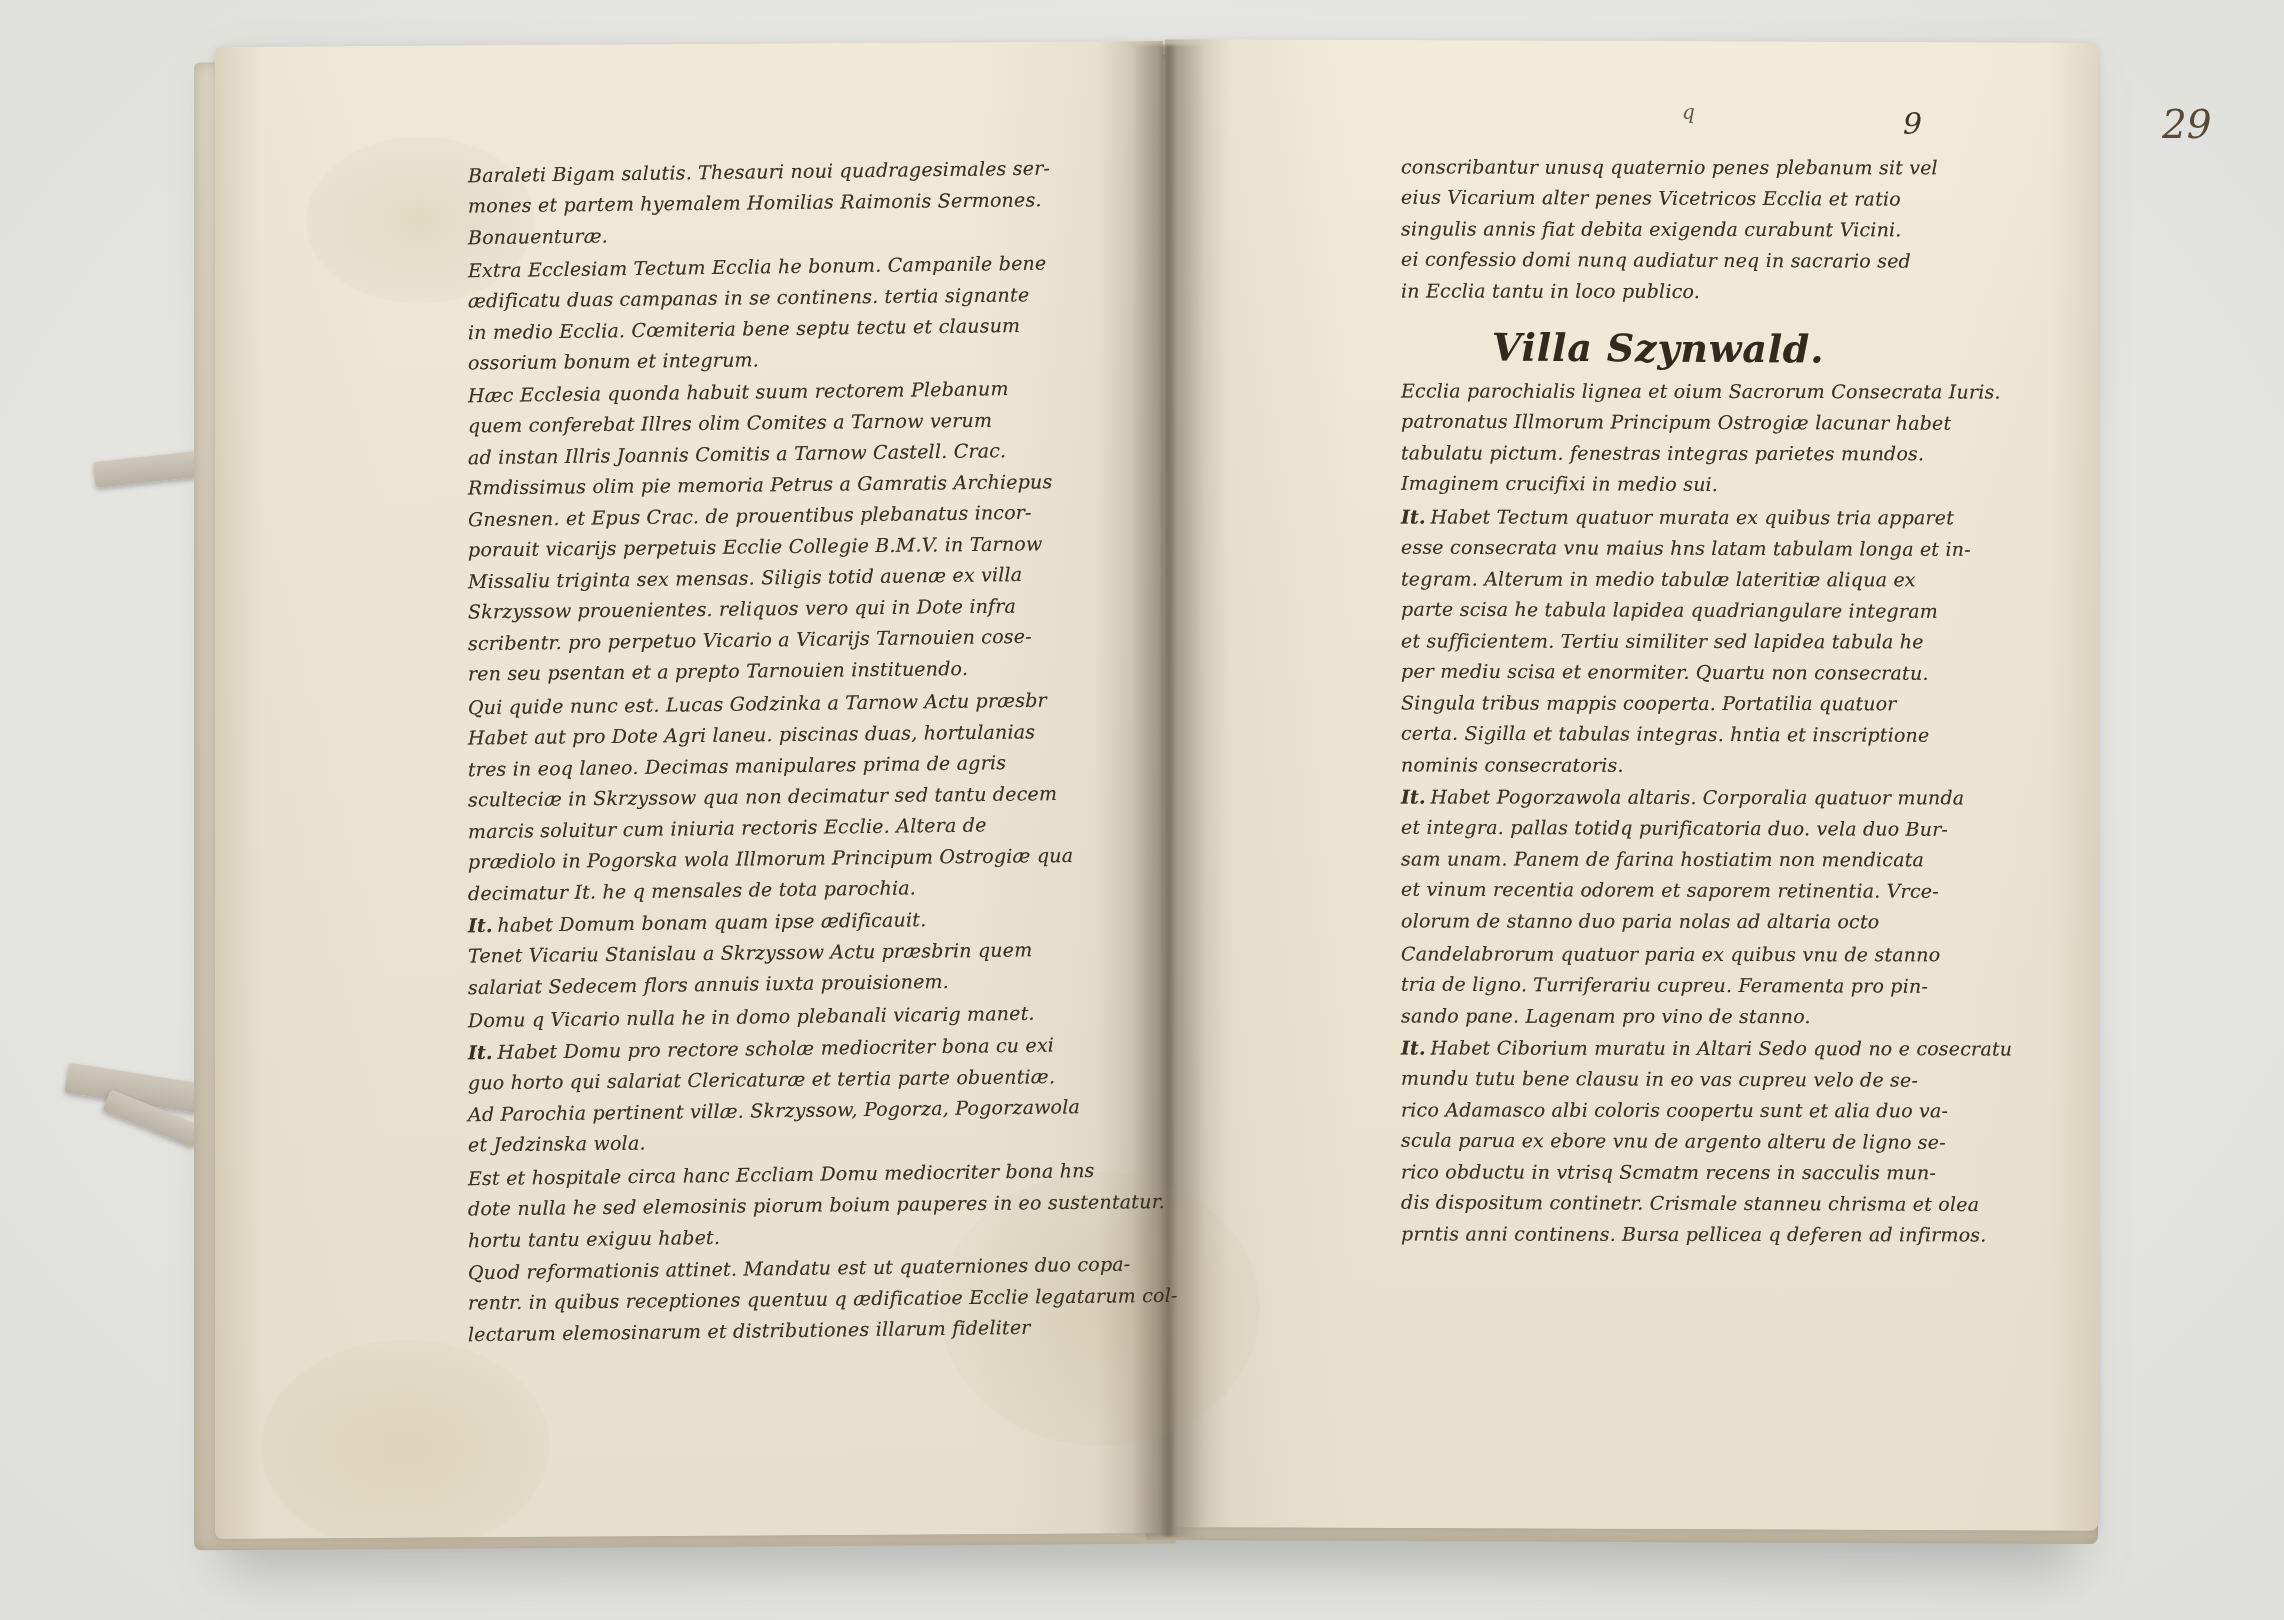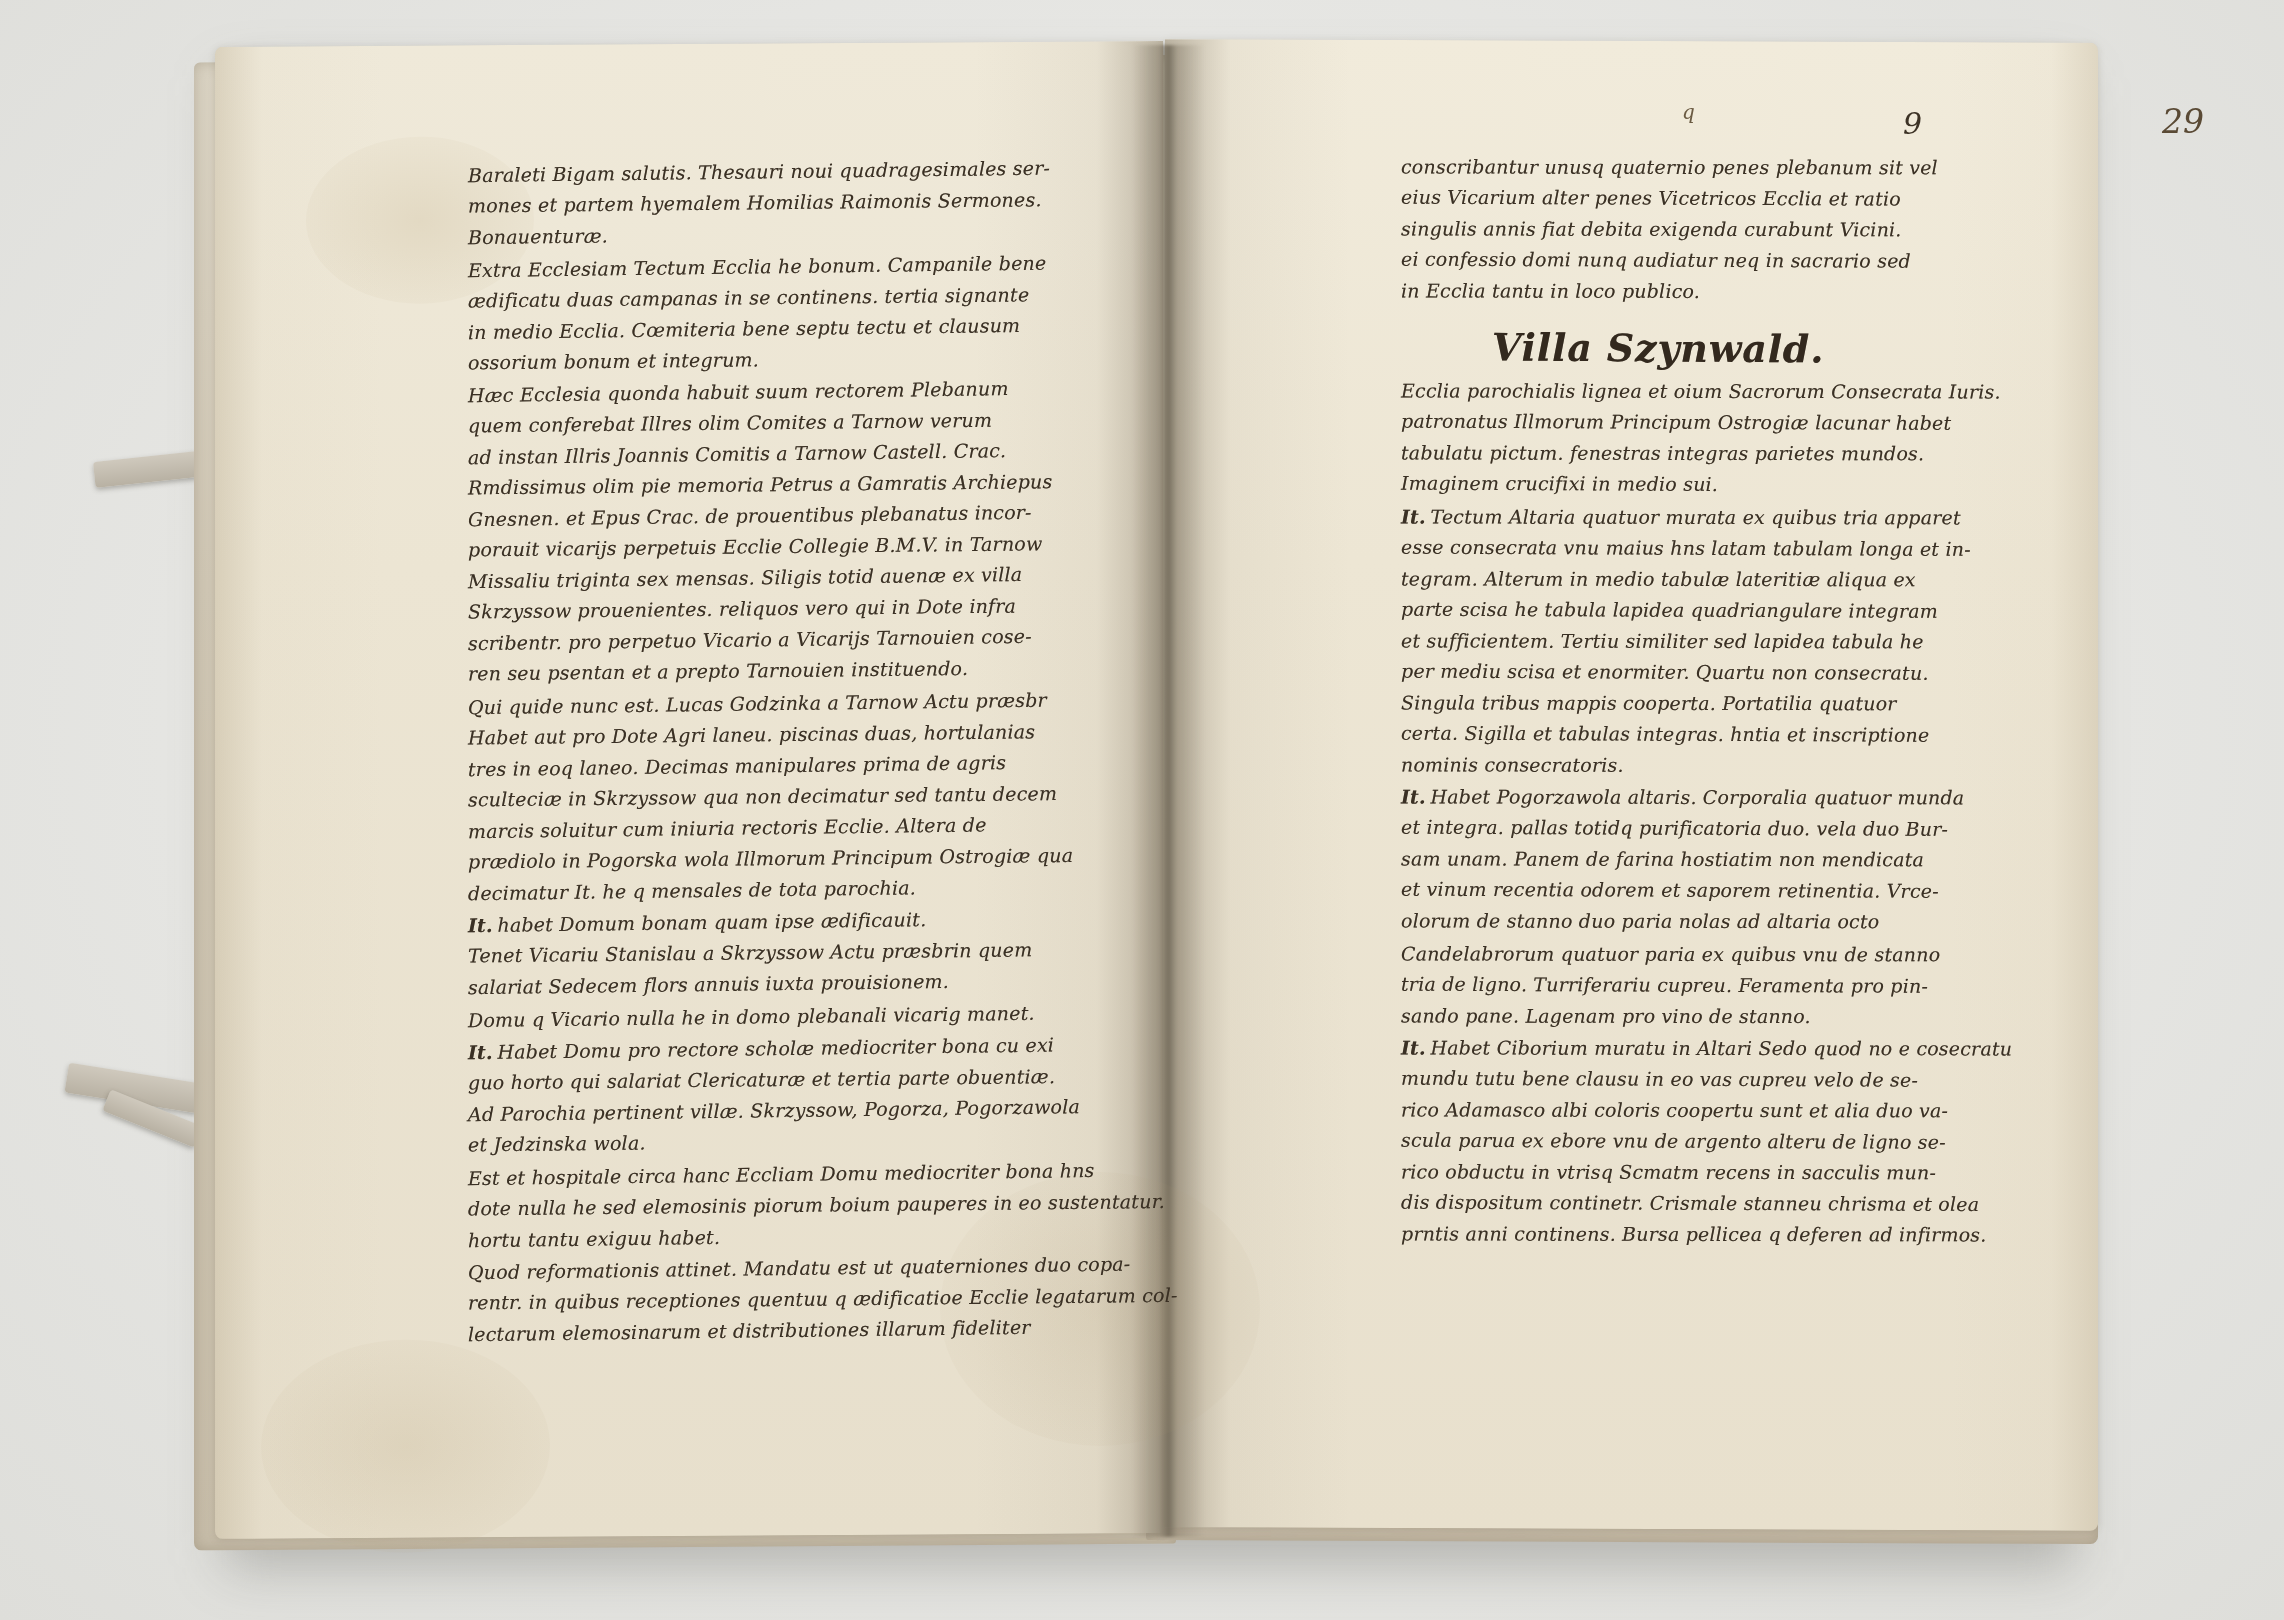--- a/index.html
+++ b/index.html
@@ -181,21 +181,21 @@
   }
 
   
   .folio {
     position: absolute;
     font-family: "DejaVu Serif", serif;
     font-style: italic;
     color: #3c3225;
   }
   .folio-num   { left: 1709px; top: 76px; font-size: 30px; }
-  .folio-arch  { left: 1968px; top: 72px;  font-size: 33px; color: #5a4a35; }
+  .folio-arch  { left: 1968px; top: 72px;  font-size: 39px; color: #5a4a35; }
   .folio-tick  { left: 1488px; top: 70px;  font-size: 20px; color: #6a5a42; }
 </style>
 </head>
 <body>
 
 <div id="stage">
 
   <div class="book">
     <div class="book-shadow"></div>
 
@@ -304,21 +304,21 @@
       <div class="heading">Villa Szynwald.</div>
 
       <div class="para">
         <span class="line">Ecclia parochialis lignea et oium Sacrorum Consecrata Iuris.</span>
         <span class="line">patronatus Illmorum Principum Ostrogiæ lacunar habet</span>
         <span class="line">tabulatu pictum. fenestras integras parietes mundos.</span>
         <span class="line">Imaginem crucifixi in medio sui.</span>
       </div>
 
       <div class="para">
-        <span class="line"><span class="marg">It.</span><span>Tectum Altaria quatuor murata ex quibus tria apparet</span></span>
+        <span class="line"><span class="marg">It.</span><span>Habet Tectum quatuor murata ex quibus tria apparet</span></span>
         <span class="line">esse consecrata vnu maius hns latam tabulam longa et in-</span>
         <span class="line">tegram. Alterum in medio tabulæ lateritiæ aliqua ex</span>
         <span class="line">parte scisa he tabula lapidea quadriangulare integram</span>
         <span class="line">et sufficientem. Tertiu similiter sed lapidea tabula he</span>
         <span class="line">per mediu scisa et enormiter. Quartu non consecratu.</span>
         <span class="line">Singula tribus mappis cooperta. Portatilia quatuor</span>
         <span class="line">certa. Sigilla et tabulas integras. hntia et inscriptione</span>
         <span class="line">nominis consecratoris.</span>
       </div>
 

